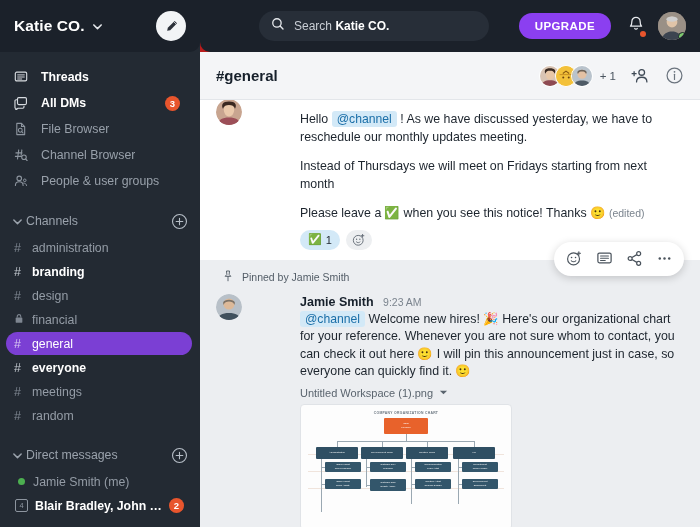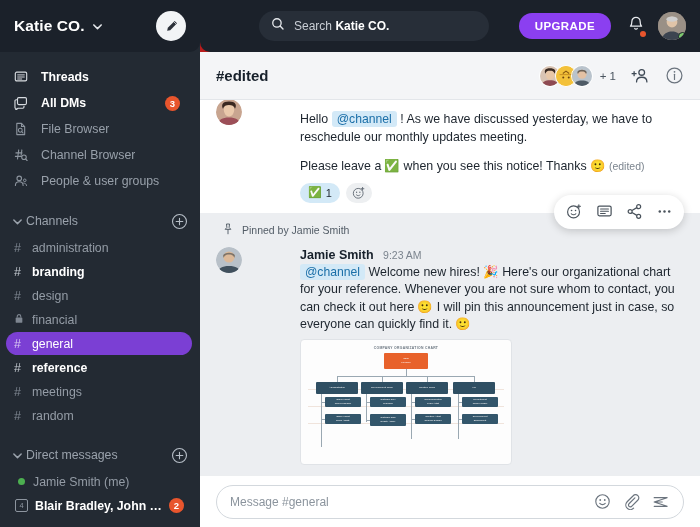--- a/index.html
+++ b/index.html
@@ -371,21 +371,21 @@
             </svg>
         </span>
         <span class="ch-name">financial</span>
       </div>
       <div class="ch-item selected">
         <span class="ch-hash">#</span>
         <span class="ch-name">general</span>
       </div>
       <div class="ch-item bold">
         <span class="ch-hash">#</span>
-        <span class="ch-name">reference</span>
+        <span class="ch-name">everyone</span>
       </div>
       <div class="ch-item">
         <span class="ch-hash">#</span>
         <span class="ch-name">meetings</span>
       </div>
       <div class="ch-item">
         <span class="ch-hash">#</span>
         <span class="ch-name">random</span>
       </div>
     </div>
@@ -445,21 +445,21 @@
             <rect width="28" height="28" fill="#9a9086"></rect>
             <circle cx="14" cy="10" r="5.4" fill="#e0c4a8"></circle>
             <ellipse cx="14" cy="7.2" rx="5.6" ry="2.6" fill="#cfcfcf"></ellipse>
             <path d="M3.4 28c1.2-6 5.6-8.6 10.6-8.6S23.4 22 24.6 28z" fill="#3c4450"></path>
           </svg>
         <span class="me-status"></span>
       </div>
     </div>
 
     <div class="ch-header">
-      <span class="ch-title">#edited</span>
+      <span class="ch-title">#general</span>
       <div class="members">
         <span class="mav">
           <svg width="22" height="22" viewBox="0 0 22 22">
               <rect width="22" height="22" fill="#d9c4b4"></rect>
               <path d="M11 4.6c3 0 4.6 2 4.6 4.8S14 15 11 15 6.4 12.2 6.4 9.4 8 4.6 11 4.6z" fill="#e8c7a8"></path>
               <path d="M5.6 4.4c1.4-2.6 9.4-2.6 10.8 0 1 1.8-.4 4-.4 4-.6-2.6-2.6-3.2-5-3.2s-4.4.6-5 3.2c0 0-1.4-2.2-.4-4z" fill="#3a2a22"></path>
               <path d="M1 22c1-4.4 4.6-6.4 10-6.4S20 17.6 21 22z" fill="#8e4a52"></path>
             </svg>
         </span>
         <span class="mav" style="background:#f5c242">
@@ -506,20 +506,21 @@
               <path d="M13 5c3.4 0 5.2 2.4 5.2 5.6S16.4 17.6 13 17.6 7.8 13.8 7.8 10.6 9.6 5 13 5z" fill="#eac9ab"></path>
               <path d="M6.6 5c1.6-3.2 11.2-3.2 12.8 0 1.2 2.2-.4 4.8-.4 4.8-.8-3-3.2-3.8-6-3.8s-5.2.8-6 3.8c0 0-1.6-2.6-.4-4.8z" fill="#3a2820"></path>
               <path d="M1 26c1.2-5.2 5.4-7.6 12-7.6S23.8 20.8 25 26z" fill="#9c4f58"></path>
             </svg>
         </div>
         <div class="body">
           <div class="mname" style="visibility:hidden;height:13px">Katie Stark</div>
           <div class="mtext">
             <span>Hello </span><span class="mention">@channel</span><span> ! As we have discussed yesterday, we have to reschedule our monthly updates meeting.</span>
           </div>
+          <div class="mtext para">Instead of Thursdays we will meet on Fridays starting from next month</div>
           <div class="mtext para">
             <span>Please leave a ✅ when you see this notice! Thanks 🙂</span>
             <span class="muted">(edited)</span>
           </div>
           <div class="reactions">
             <div class="rpill">
               <span>✅</span>
               <span>1</span>
             </div>
             <div class="rplus">
@@ -590,20 +591,28 @@
               </svg>
           </div>
           <div class="body">
             <div>
               <span class="mname">Jamie Smith</span>
               <span class="mtime">9:23 AM</span>
             </div>
             <div class="mtext">
               <span class="mention">@channel</span><span> Welcome new hires! 🎉 Here's our organizational chart for your reference. Whenever you are not sure whom to contact, you can check it out here 🙂  I will pin this announcement just in case, so everyone can quickly find it. 🙂</span>
             </div>
+            <div class="filename">
+              <span>Untitled Workspace (1).png</span>
+              <span>
+                <svg width="9" height="9" viewBox="0 0 10 10">
+                    <path d="M1 3l4 4 4-4z" fill="#5a646e"></path>
+                  </svg>
+              </span>
+            </div>
 
             <div class="chart-card">
               <div class="chart-title">COMPANY ORGANIZATION CHART</div>
               <div class="chart-inner" style="height:102px">
                 <div class="row-line" style="top:36px"></div>
                 <div class="row-line" style="top:53px"></div>
                 <div class="row-line" style="top:70px"></div>
 
                 <div class="node root" style="left:76px;top:0px;width:44px;height:16px">CEO<br>Founder</div>
 
@@ -646,38 +655,15 @@
                 <div class="connector" style="left:150px;top:66px;width:4px;height:1px"></div>
 
               </div>
             </div>
 
           </div>
         </div>
       </div>
     </div>
 
-    <div class="composer-wrap">
-      <div class="composer">
-        <span class="composer-ph">Message #general</span>
-        <span class="cicon">
-          <svg width="17" height="17" viewBox="0 0 18 18">
-              <circle cx="9" cy="9" r="7.1" stroke="#6b747e" stroke-width="1.2" fill="none"></circle>
-              <circle cx="6.6" cy="7.4" r=".95" fill="#6b747e"></circle>
-              <circle cx="11.4" cy="7.4" r=".95" fill="#6b747e"></circle>
-              <path d="M6.1 11c1.5 1.7 4.3 1.7 5.8 0" stroke="#6b747e" stroke-width="1.15" fill="none" stroke-linecap="round"></path>
-            </svg>
-        </span>
-        <span class="cicon">
-          <svg width="17" height="17" viewBox="0 0 18 18">
-              <path d="M12.6 5.1l-6 6a2 2 0 102.8 2.8l6.2-6.2a3.4 3.4 0 10-4.8-4.8L4.4 9.3a4.8 4.8 0 106.8 6.8" stroke="#6b747e" stroke-width="1.25" fill="none" stroke-linecap="round" stroke-linejoin="round"></path>
-            </svg>
-        </span>
-        <span class="cicon">
-          <svg width="18" height="18" viewBox="0 0 20 20">
-              <path d="M2.4 5.2h14.4L2.4 10h9M2.4 10l14.4 4.8H2.4" stroke="#6b747e" stroke-width="1.25" fill="none" stroke-linejoin="round" stroke-linecap="round"></path>
-            </svg>
-        </span>
-      </div>
-    </div>
 
   </div>
 </div>
 
 </body></html>

